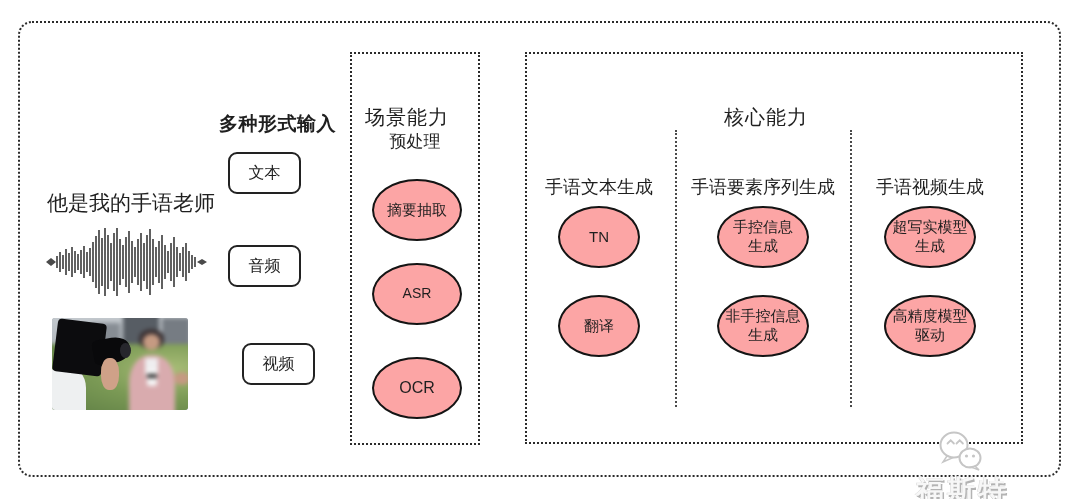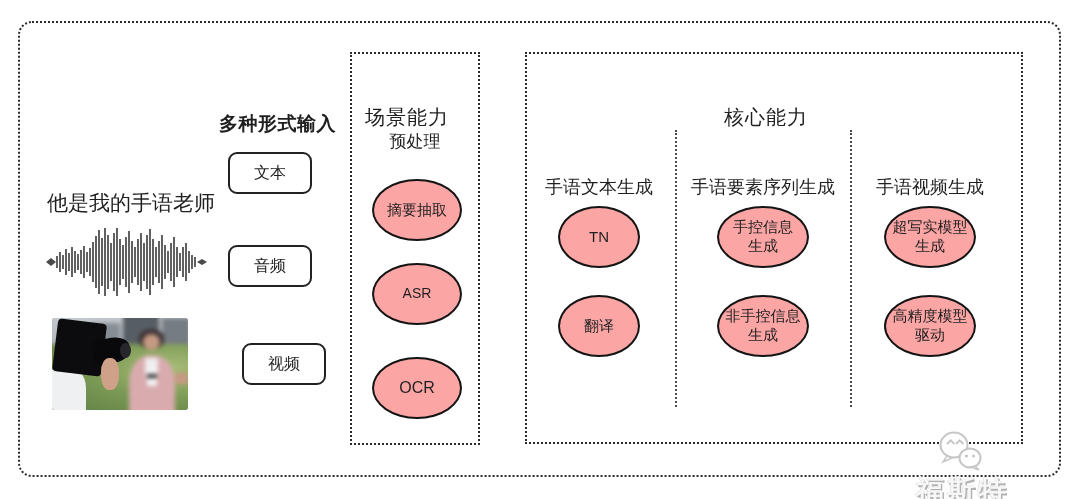--- a/index.html
+++ b/index.html
@@ -8,21 +8,21 @@
   .canvas { position:relative; width:1080px; height:499px; background:#ffffff; overflow:hidden; }
 
   
   .outer-frame { position:absolute; left:18px; top:21px; width:1043px; height:456px;
     border:2px dotted #2b2b2b; border-radius:14px; }
 
   
   .input-label { position:absolute; left:219px; top:111px; width:120px; font-size:19px;
     font-weight:600; letter-spacing:0.5px; }
   .sentence { position:absolute; left:47px; top:157px; font-size:21px;margin-top:32px; }
-  .io-box { position:absolute; width:84px; height:42px; border:2px solid #222;
+  .io-box { position:absolute; width:73px; height:42px; border:2px solid #222;
     border-radius:9px; display:flex; align-items:center; justify-content:center;
     font-size:16px; background:#fff; }
   .box-text  { left:228px; top:152px; }
   .box-audio { left:228px; top:245px; }
   .box-video { left:242px; top:343px; }
   .waveform { position:absolute; left:45px; top:224px; }
 
   
   .photo { position:absolute; left:52px; top:318px; width:136px; height:92px;
     border-radius:3px; overflow:hidden; background:#9aa3a8; }

